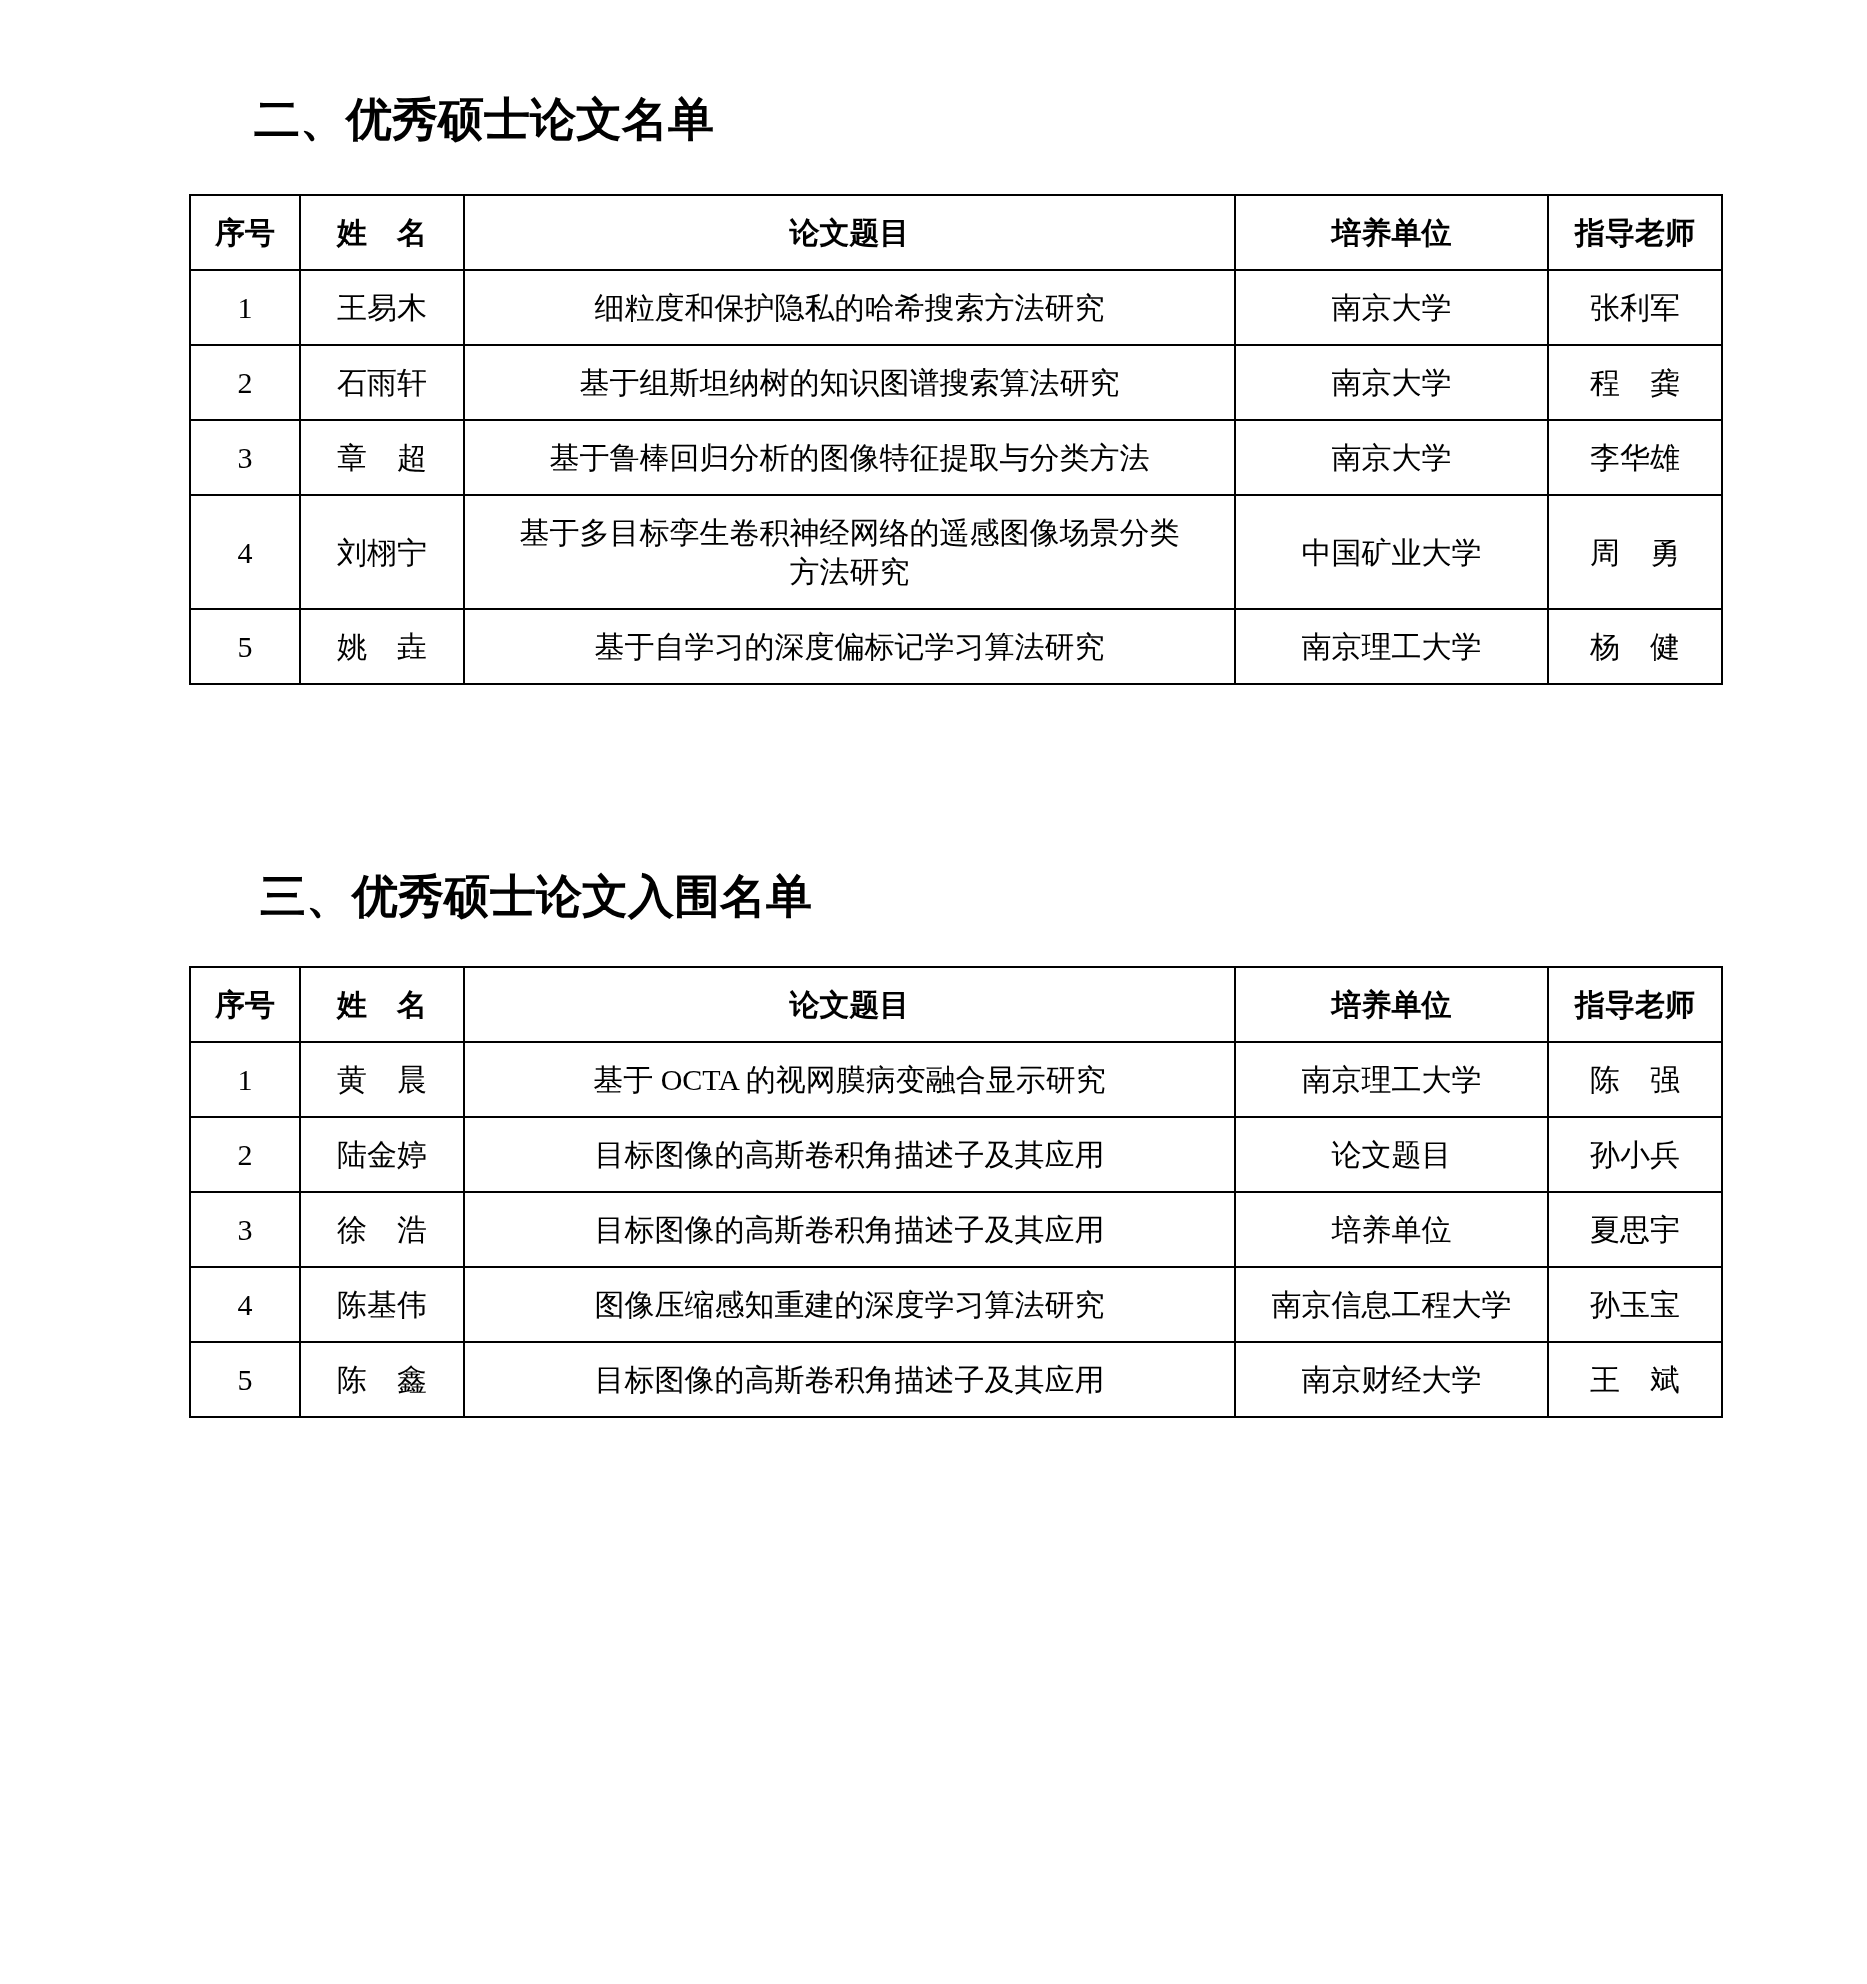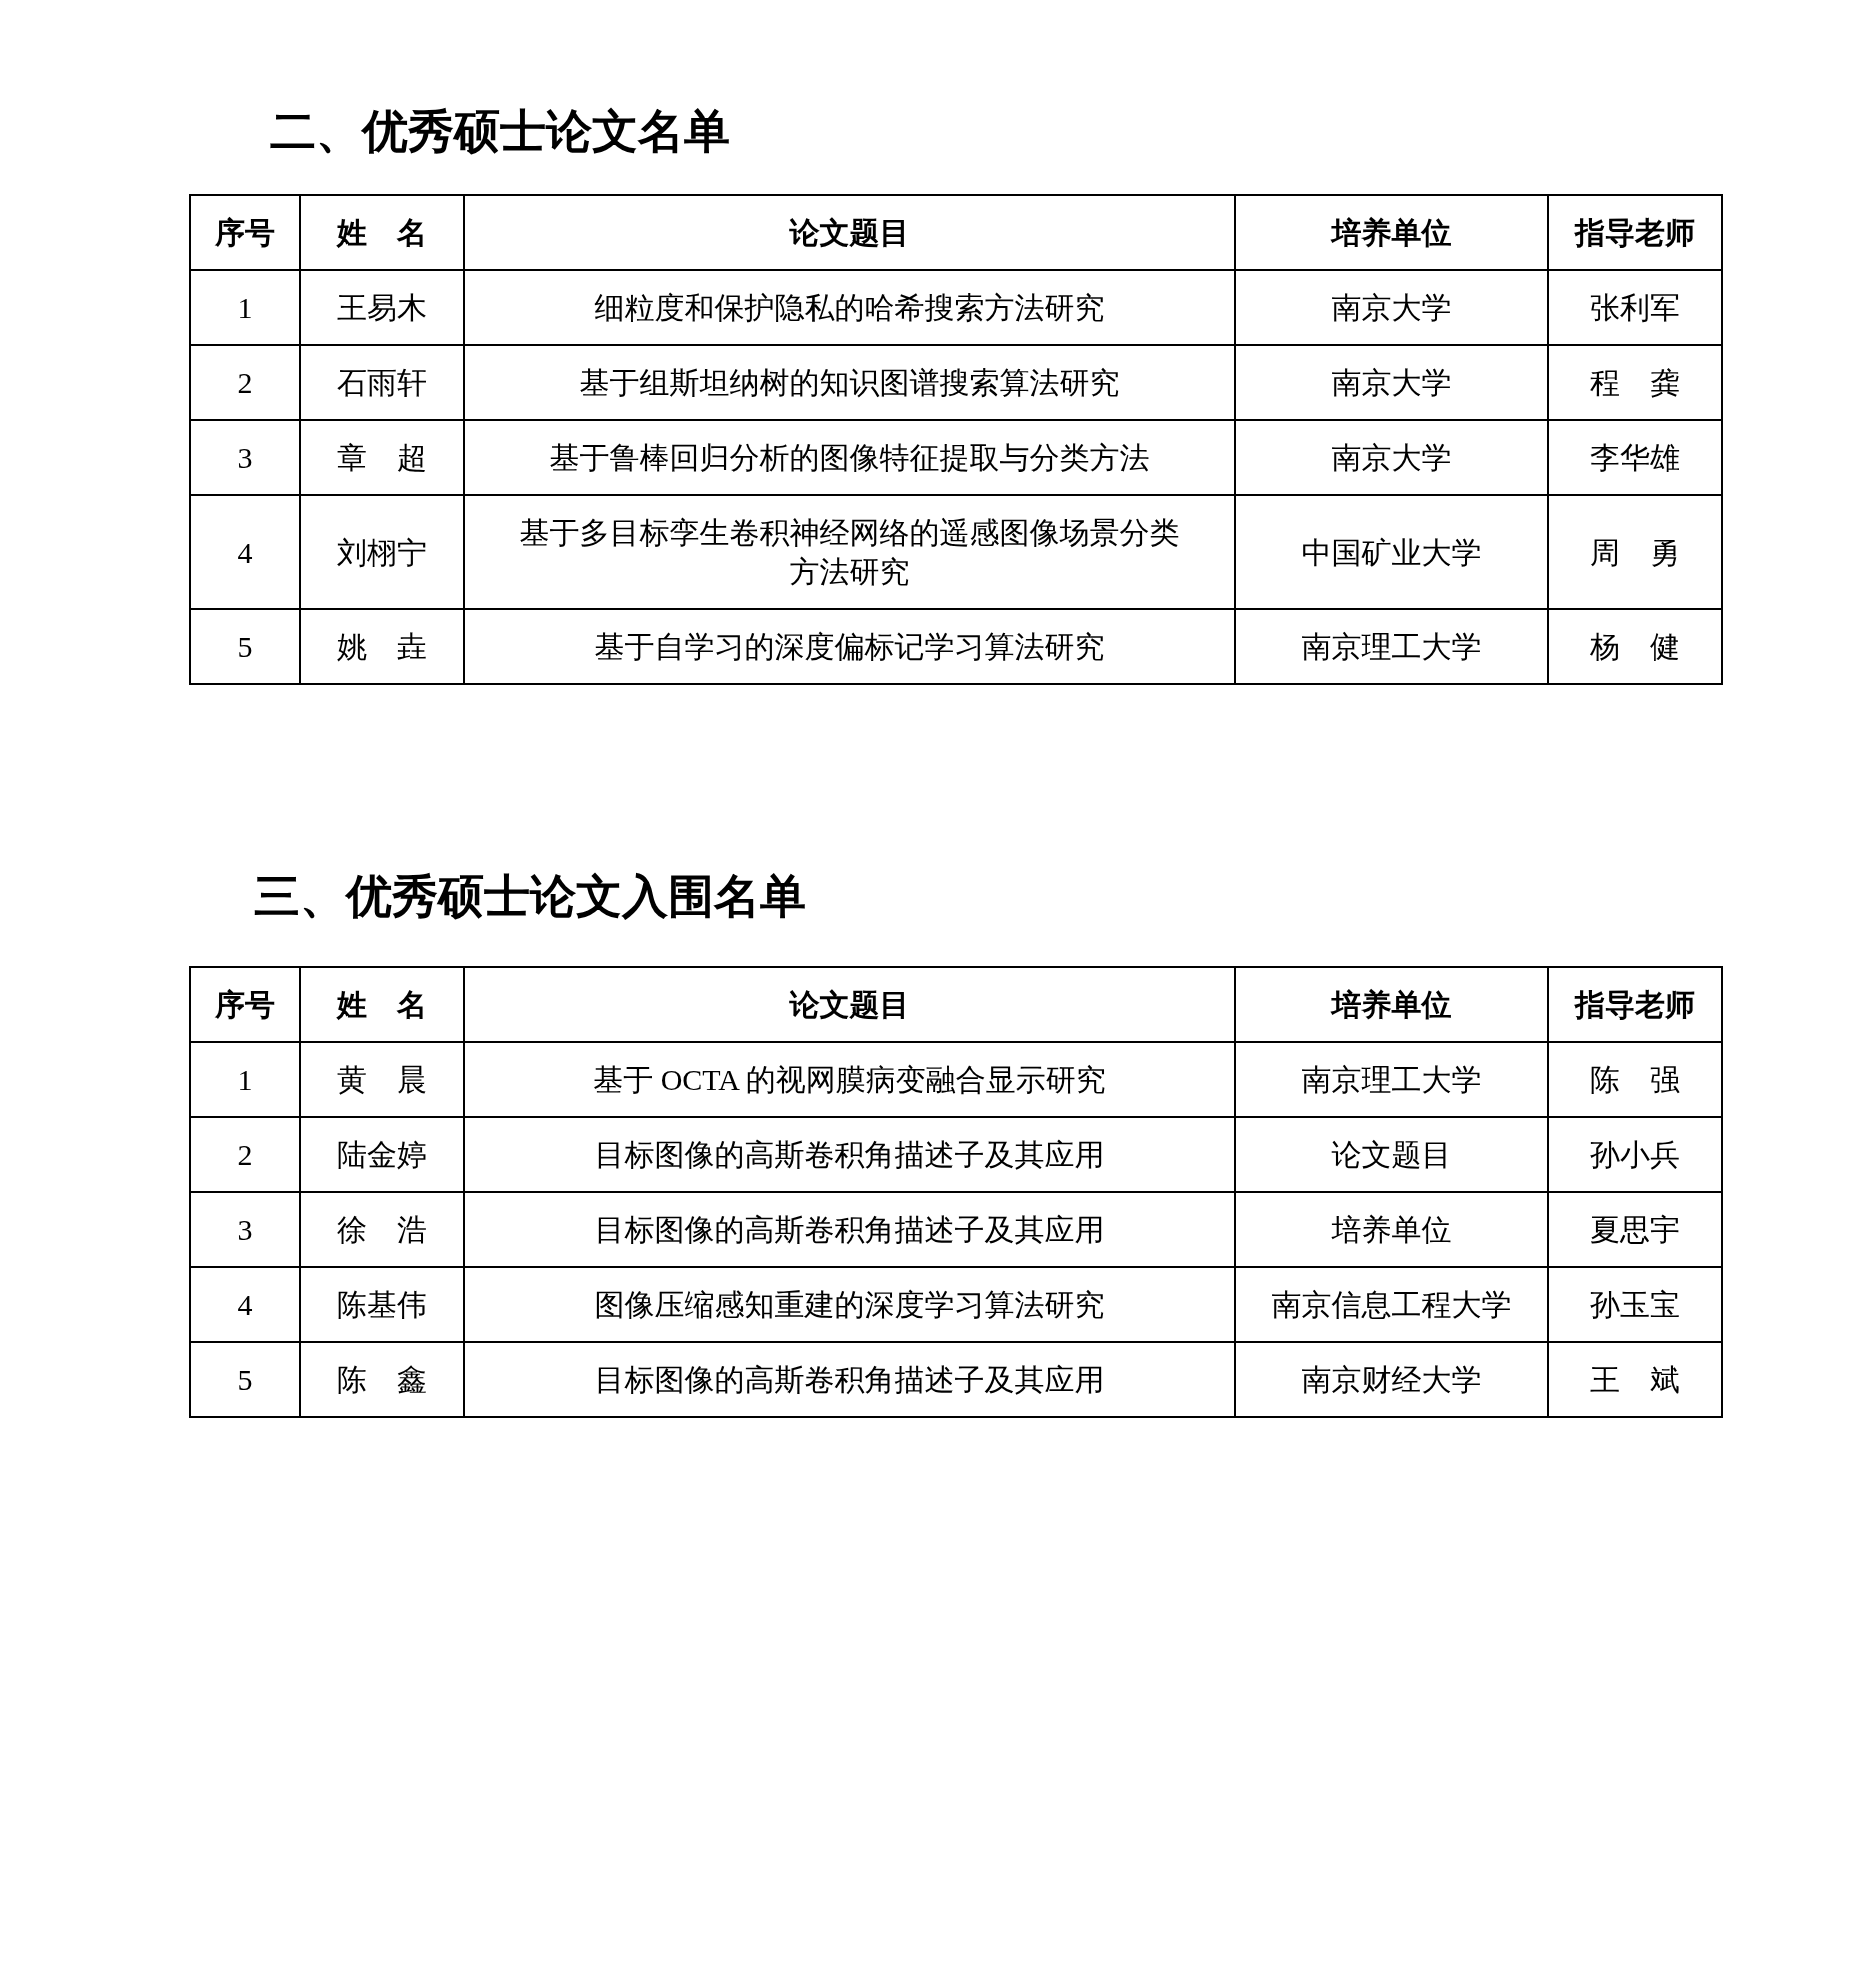--- a/index.html
+++ b/index.html
@@ -13,22 +13,22 @@
   .sec-title {
     position: absolute;
     left: 254px;
     margin: 0;
     font-family: "Liberation Sans", sans-serif;
     font-weight: 700;
     font-size: 46px;
     line-height: 1.0;
     white-space: nowrap;
   }
-  #sec-title-0 { top: 108px; margin-left: 16px; }
-  #sec-title-1 { top: 873px; }
+  #sec-title-0 { top: 96px; }
+  #sec-title-1 { top: 873px; margin-left: 6px; }
 
   table.award-table {
     position: absolute;
     left: 189px;
     width: 1531px;
     border-collapse: collapse;
     table-layout: fixed;
   }
   #table-0 { top: 194px; }
   #table-1 { top: 966px; }

